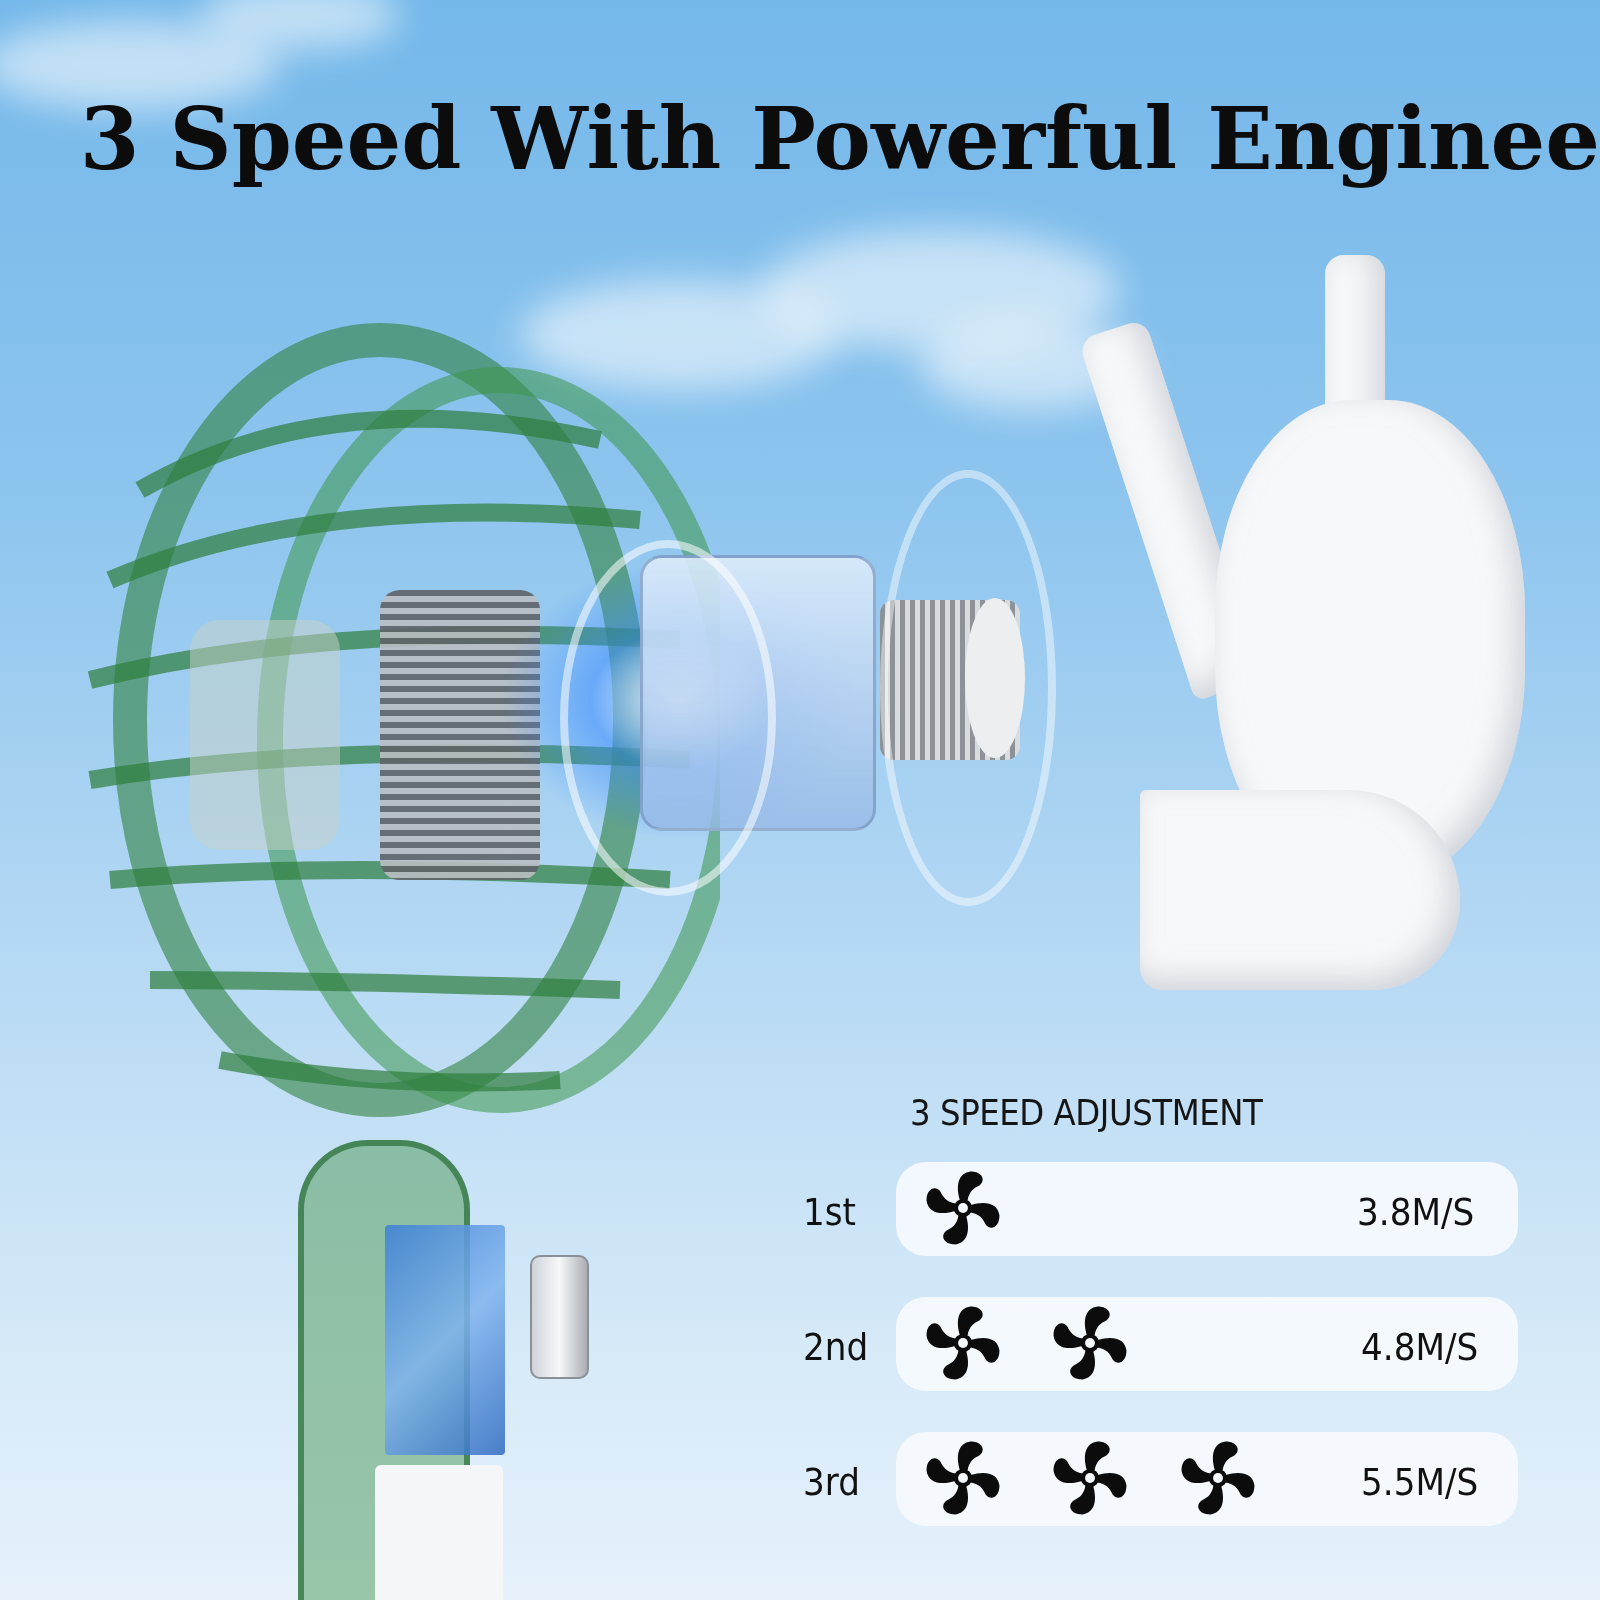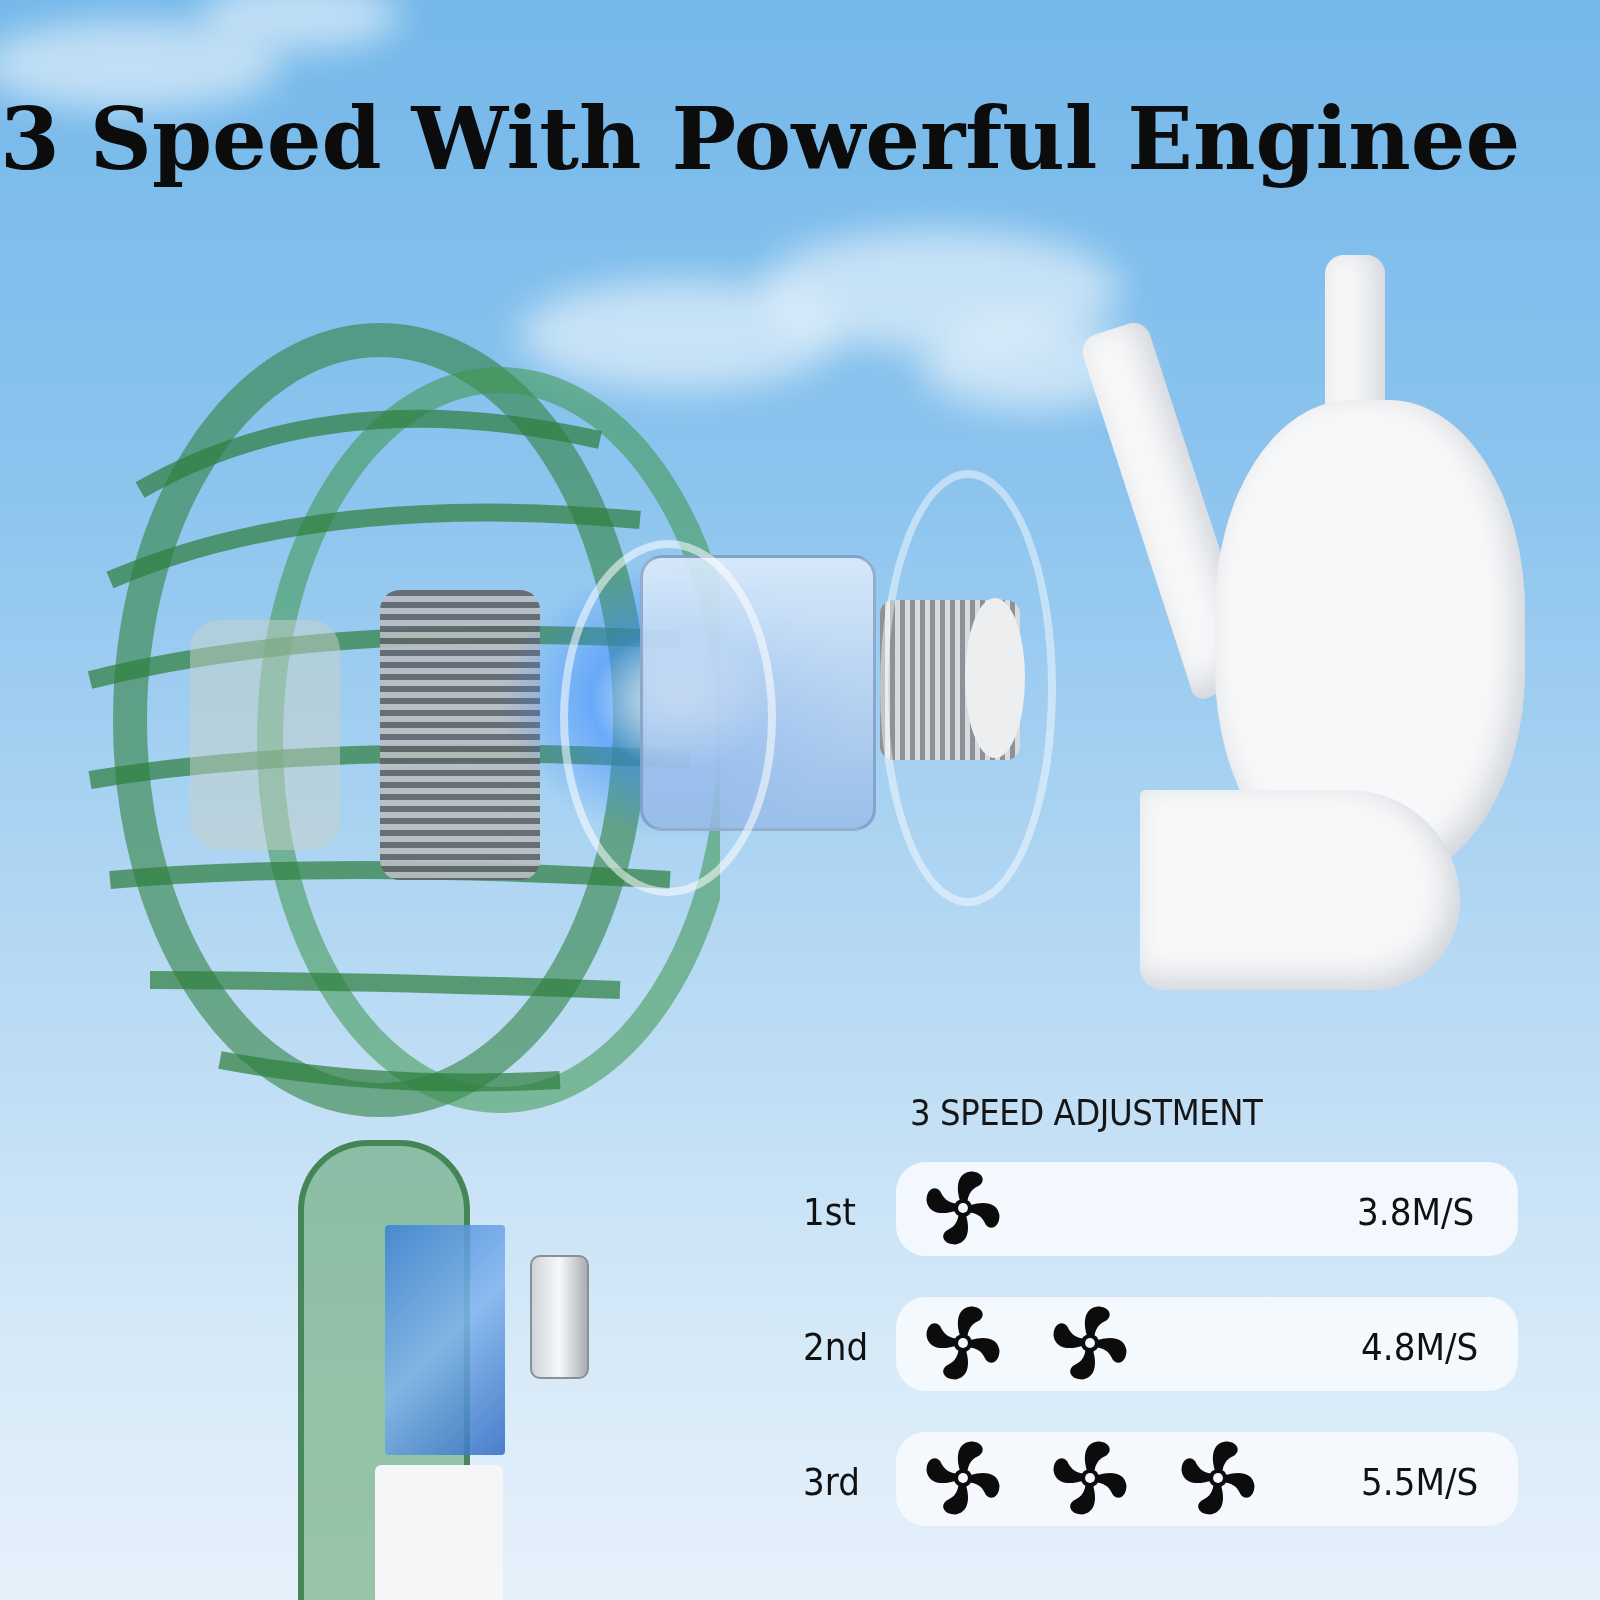--- a/index.html
+++ b/index.html
@@ -3,21 +3,21 @@
 <meta charset="utf-8">
 <style>
   html, body { margin:0; padding:0; }
   body {
     width:1600px; height:1600px; overflow:hidden; position:relative;
     font-family: "Liberation Sans", sans-serif;
     background: linear-gradient(180deg, #74b8ea 0%, #8cc4ee 30%, #b6d9f4 60%, #d7eaf8 85%, #e6f1fb 100%);
   }
   .cloud { position:absolute; border-radius:50%; background: rgba(255,255,255,0.55); filter: blur(18px); }
   .title {
-    position:absolute; left:0; right:0; top:88px; text-align:left;
+    position:absolute; left:0; right:0; top:88px; text-align:right;
     font-family: "DejaVu Serif", serif; font-weight:bold; font-size:86px; color:#0c0c0c;
     letter-spacing:0px;
   }
   
   .fan-cage { position:absolute; left:80px; top:320px; width:640px; height:800px; }
   .handle { position:absolute; left:298px; top:1140px; width:160px; height:480px;
     border-radius:70px 70px 0 0; background: rgba(90,160,100,0.55); border:6px solid rgba(40,110,55,0.7); }
   .pcb { position:absolute; left:385px; top:1225px; width:120px; height:230px;
     background: linear-gradient(135deg,#3c7fd6,#7fb3ee 50%,#2f6ac0); opacity:0.85; border-radius:4px; }
   .battery { position:absolute; left:375px; top:1465px; width:128px; height:140px; background:#f4f6f8; border-radius:6px; }

